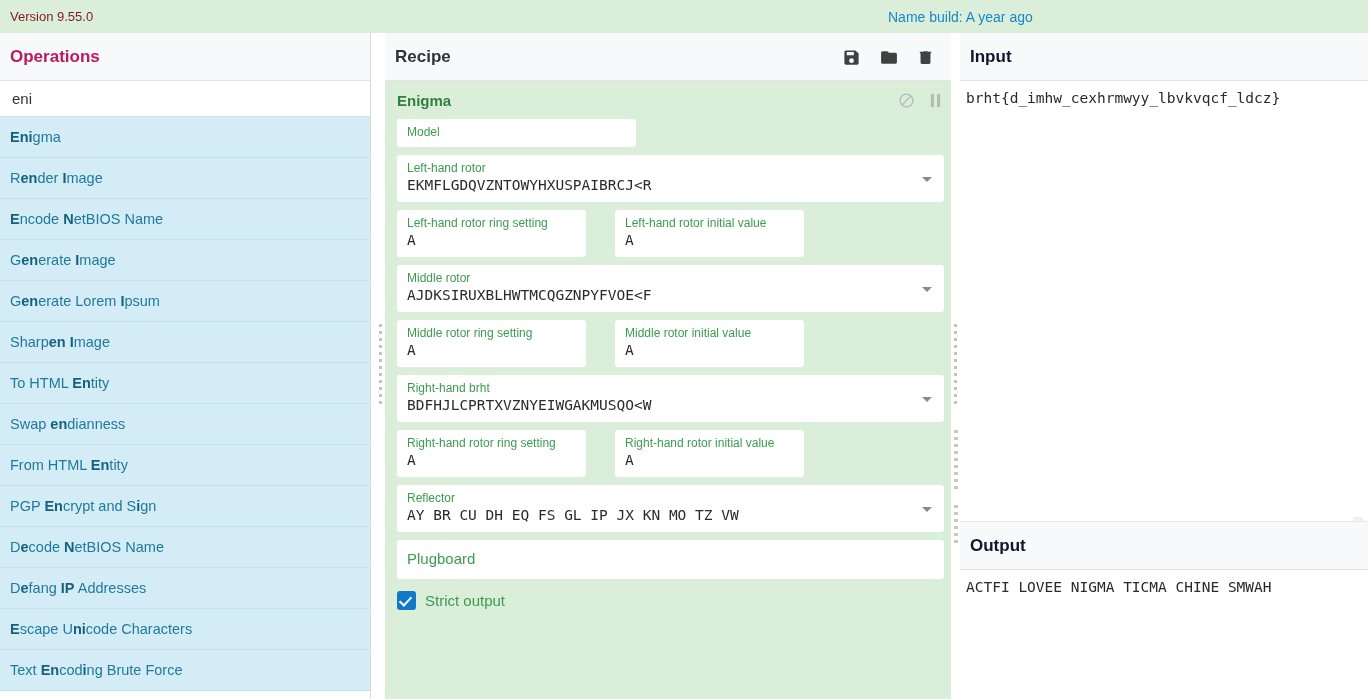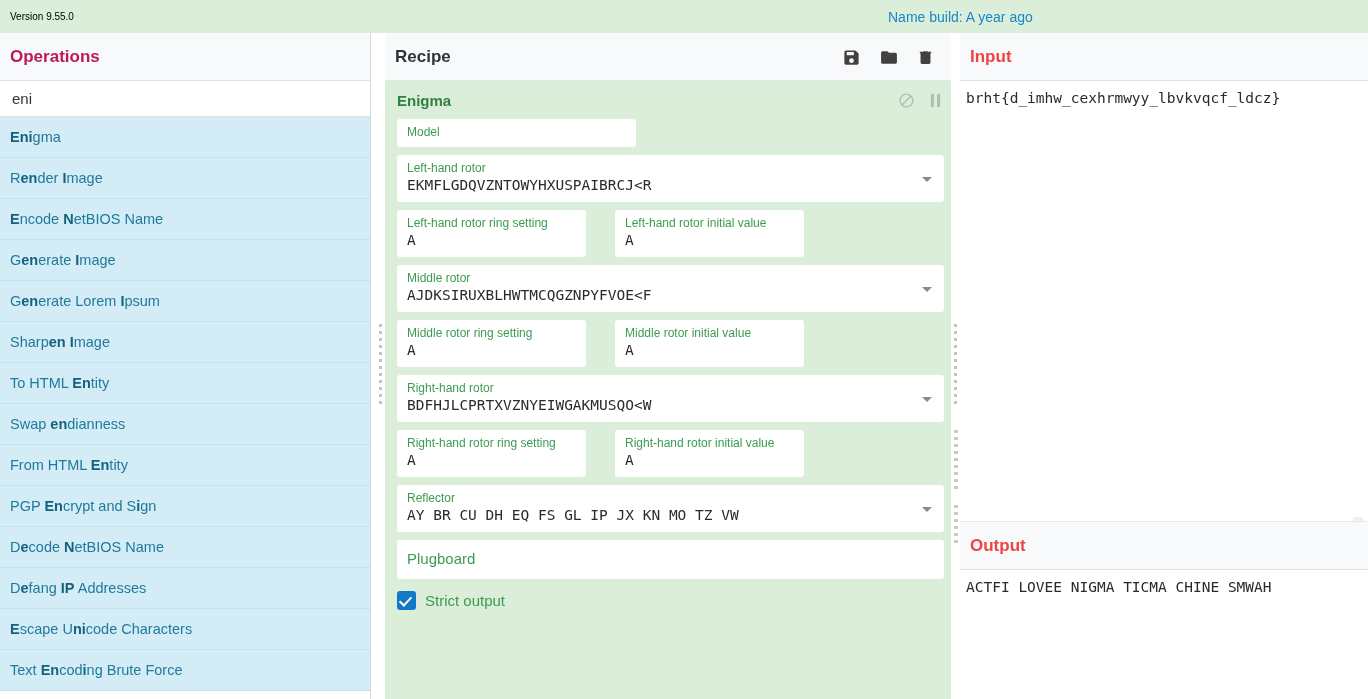--- a/index.html
+++ b/index.html
@@ -13,21 +13,21 @@
   #app { position: relative; width: 1368px; height: 699px; }
 
   
   .banner {
     position: absolute; top: 0; left: 0; width: 1368px; height: 33px;
     background: #daeeda;
     display: flex; align-items: center;
   }
   .banner .version {
     position: absolute; left: 10px;
-    font-size: 10px; color: #000000; text-align: center;
+    font-size: 13px; color: #7f1d1d; text-align: center;
   }
   .banner .lastbuild {
     position: absolute; left: 888px;
     font-size: 14px; color: #1a87c9;
     cursor: pointer;
   }
 
   
   .ops-pane {
     position: absolute; top: 33px; left: 0; width: 371px; height: 666px;
@@ -200,21 +200,21 @@
     position: absolute; top: 488px; left: 0; width: 408px; height: 182px;
     background: #fff;
     border-top: 1px solid #e9e9e9;
   }
   .io-title {
     height: 48px;
     background: #f8f9fa;
     border-bottom: 1px solid #e3e3e3;
     display: flex; align-items: center;
     padding-left: 10px;
-    font-size: 17px; font-weight: bold; color: #ef4444;
+    font-size: 17px; font-weight: bold; color: #0f172a;
   }
   .io-body {
     padding: 8px 0 0 6px;
     font-family: "DejaVu Sans Mono", monospace;
     font-size: 14.5px;
     color: #2a2a2a;
     line-height: 19px;
     white-space: pre-wrap;
     word-break: break-all;
     outline: none;
@@ -367,21 +367,21 @@
             <div class="field half">
               <div class="lbl">Middle rotor ring setting</div>
               <div class="val">A</div>
             </div>
             <div class="field half">
               <div class="lbl">Middle rotor initial value</div>
               <div class="val">A</div>
             </div>
           </div>
           <div class="field wide select">
-            <div class="lbl">Right-hand rotor</div>
+            <div class="lbl">Right-hand brht</div>
             <div class="val">BDFHJLCPRTXVZNYEIWGAKMUSQO&lt;W</div>
             <span class="caret"></span>
           </div>
           <div class="row2">
             <div class="field half">
               <div class="lbl">Right-hand rotor ring setting</div>
               <div class="val">A</div>
             </div>
             <div class="field half">
               <div class="lbl">Right-hand rotor initial value</div>

